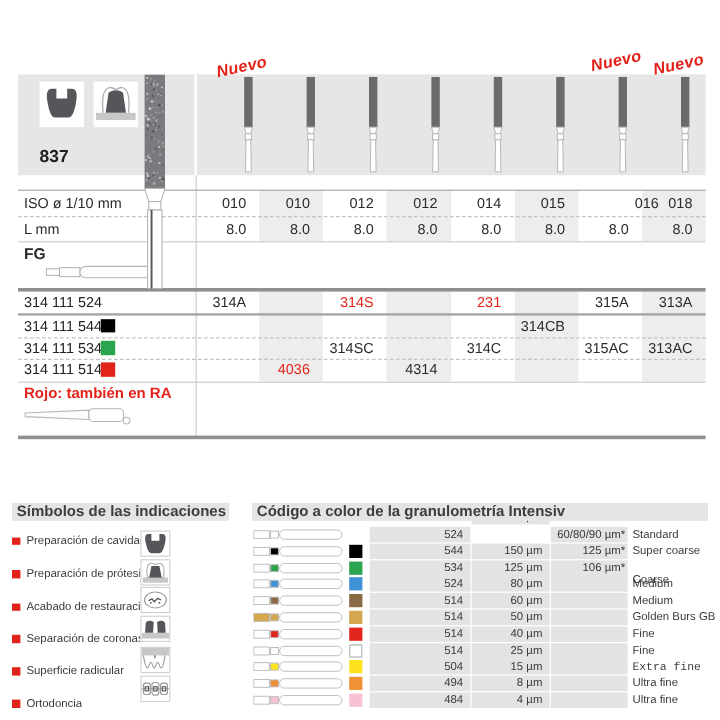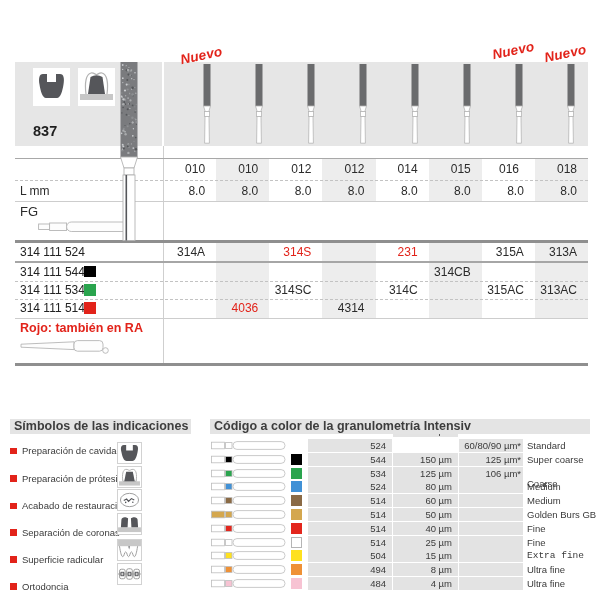--- a/index.html
+++ b/index.html
@@ -40,22 +40,23 @@
   </div>
   <div class="tooth-box" style="left:78px;top:68px">
     <svg width="37" height="38" viewBox="0 0 37 38">
       <rect x="2" y="26" width="33" height="6" fill="#c7c7c7"></rect>
       <path d="M8 26 C6.5 15 8 6 13 5 C16 4.5 17 6.5 18.5 6.5 C20 6.5 21 4.5 24 5 C29 6 30.5 15 29 26" fill="#fff" stroke="#b3b3b3" stroke-width="1.2"></path>
       <path d="M12.5 9 Q18.5 5.5 24.5 9 L27 26 L10 26 Z" fill="#55565a"></path>
     </svg>
   </div>
   <div class="abs" style="left:33px;top:123px;font-weight:bold;font-size:14.5px;color:#1e1e1e;z-index:2">837</div>
 
+  <div class="row-label" style="top:159px;line-height:21px">ISO ø 1/10 mm</div>
   <div class="row-label" style="top:181px;line-height:20px">L mm</div>
-  <div class="row-label" style="top:204px;font-weight:normal;font-size:13px">FG</div>
+  <div class="row-label" style="top:204px;font-weight:bold;font-size:13px">FG</div>
 
   <div class="bur" style="left:38px;top:219px">
     <svg width="97" height="15" viewBox="0 0 97 15">
       <rect x="0.6" y="5" width="11" height="5.5" fill="#fdfdfd" stroke="#b5b5b5" stroke-width="0.9"></rect>
       <rect x="11.6" y="4" width="17" height="7.5" fill="#fdfdfd" stroke="#b5b5b5" stroke-width="0.9"></rect>
       <rect x="28.6" y="3" width="66" height="9.5" rx="4.7" fill="#fdfdfd" stroke="#b5b5b5" stroke-width="0.9"></rect>
     </svg>
   </div>
 
   <div class="abs red-text" style="left:20px;top:321px;font-weight:bold;font-size:12.5px;z-index:3">Rojo: también en RA</div>
@@ -243,21 +244,21 @@
 </svg></div>
     <div class="nuevo" style="left: 180px; top: 48px;">Nuevo</div>
     <div class="nuevo" style="left: 492px; top: 43px;">Nuevo</div>
     <div class="nuevo" style="left: 544px; top: 46px;">Nuevo</div>
     <div class="cell" style="left: 163px; top: 159px; width: 53.125px; line-height: 21px;">010</div>
     <div class="cell" style="left: 216.125px; top: 159px; width: 53.125px; line-height: 21px;">010</div>
     <div class="cell" style="left: 269.25px; top: 159px; width: 53.125px; line-height: 21px;">012</div>
     <div class="cell" style="left: 322.375px; top: 159px; width: 53.125px; line-height: 21px;">012</div>
     <div class="cell" style="left: 375.5px; top: 159px; width: 53.125px; line-height: 21px;">014</div>
     <div class="cell" style="left: 428.625px; top: 159px; width: 53.125px; line-height: 21px;">015</div>
-    <div class="cell" style="left: 460px; top: 159px; width: 70px; line-height: 21px;">016</div>
+    <div class="cell" style="left: 490px; top: 159px; width: 70px; line-height: 21px;">016</div>
     <div class="cell" style="left: 534.875px; top: 159px; width: 53.125px; line-height: 21px;">018</div>
     <div class="cell" style="left: 163px; top: 181px; width: 53.125px; line-height: 20px;">8.0</div>
     <div class="cell" style="left: 216.125px; top: 181px; width: 53.125px; line-height: 20px;">8.0</div>
     <div class="cell" style="left: 269.25px; top: 181px; width: 53.125px; line-height: 20px;">8.0</div>
     <div class="cell" style="left: 322.375px; top: 181px; width: 53.125px; line-height: 20px;">8.0</div>
     <div class="cell" style="left: 375.5px; top: 181px; width: 53.125px; line-height: 20px;">8.0</div>
     <div class="cell" style="left: 428.625px; top: 181px; width: 53.125px; line-height: 20px;">8.0</div>
     <div class="cell" style="left: 481.75px; top: 181px; width: 53.125px; line-height: 20px;">8.0</div>
     <div class="cell" style="left: 534.875px; top: 181px; width: 53.125px; line-height: 20px;">8.0</div>
     <div class="order-code" style="top: 243px; line-height: 18.5px;">314 111 524</div>

